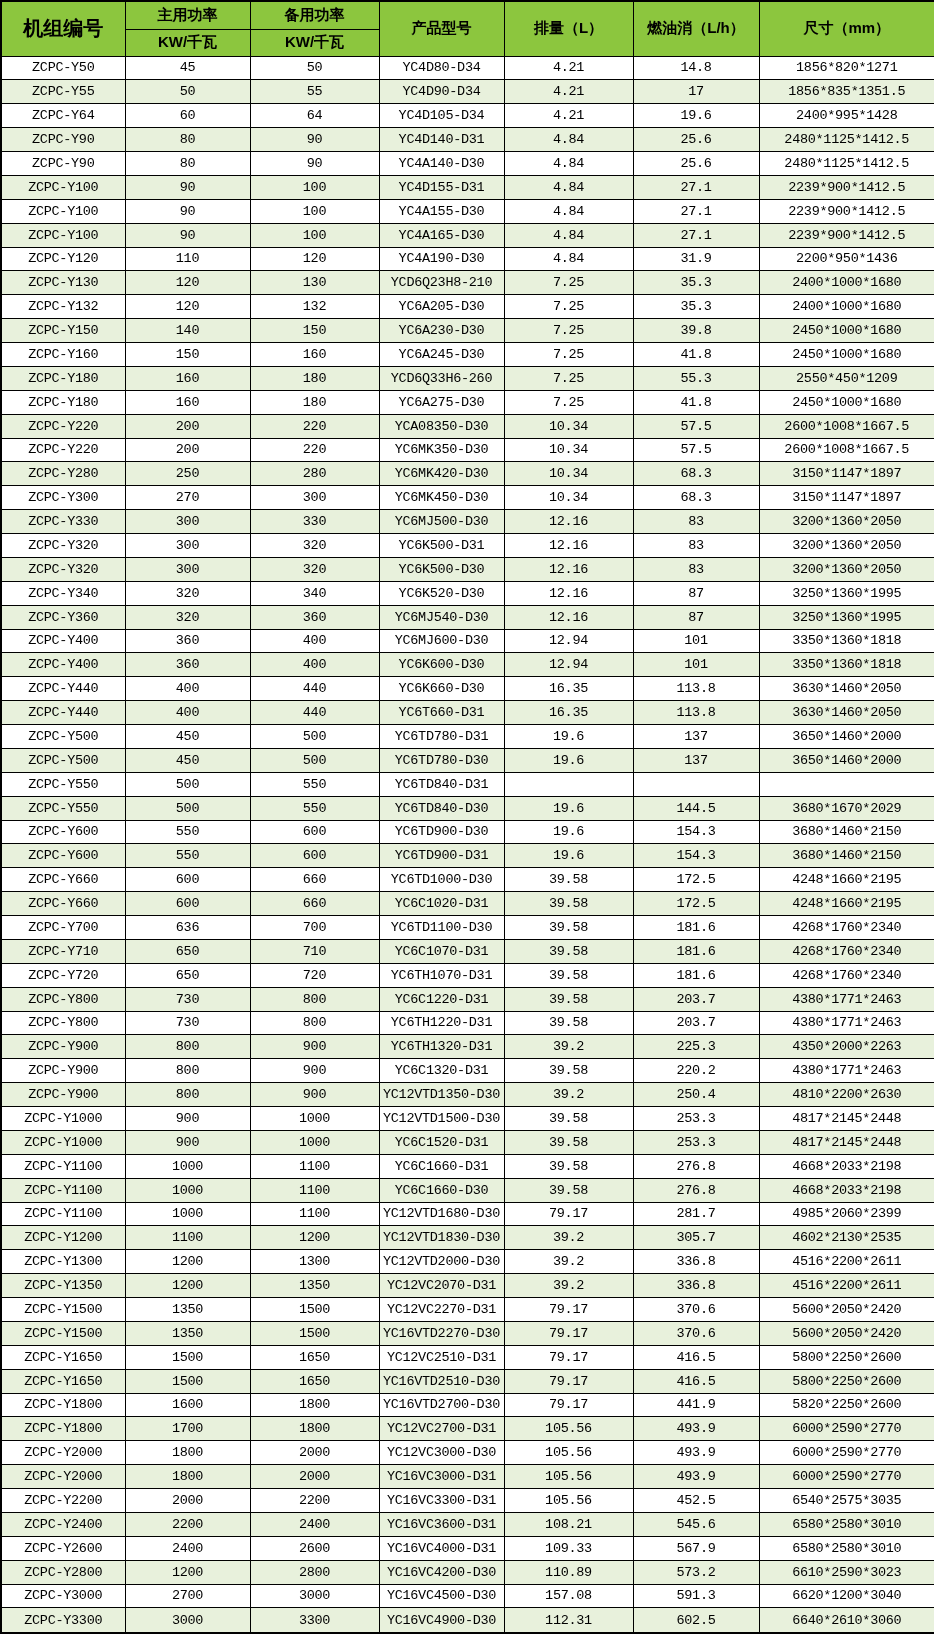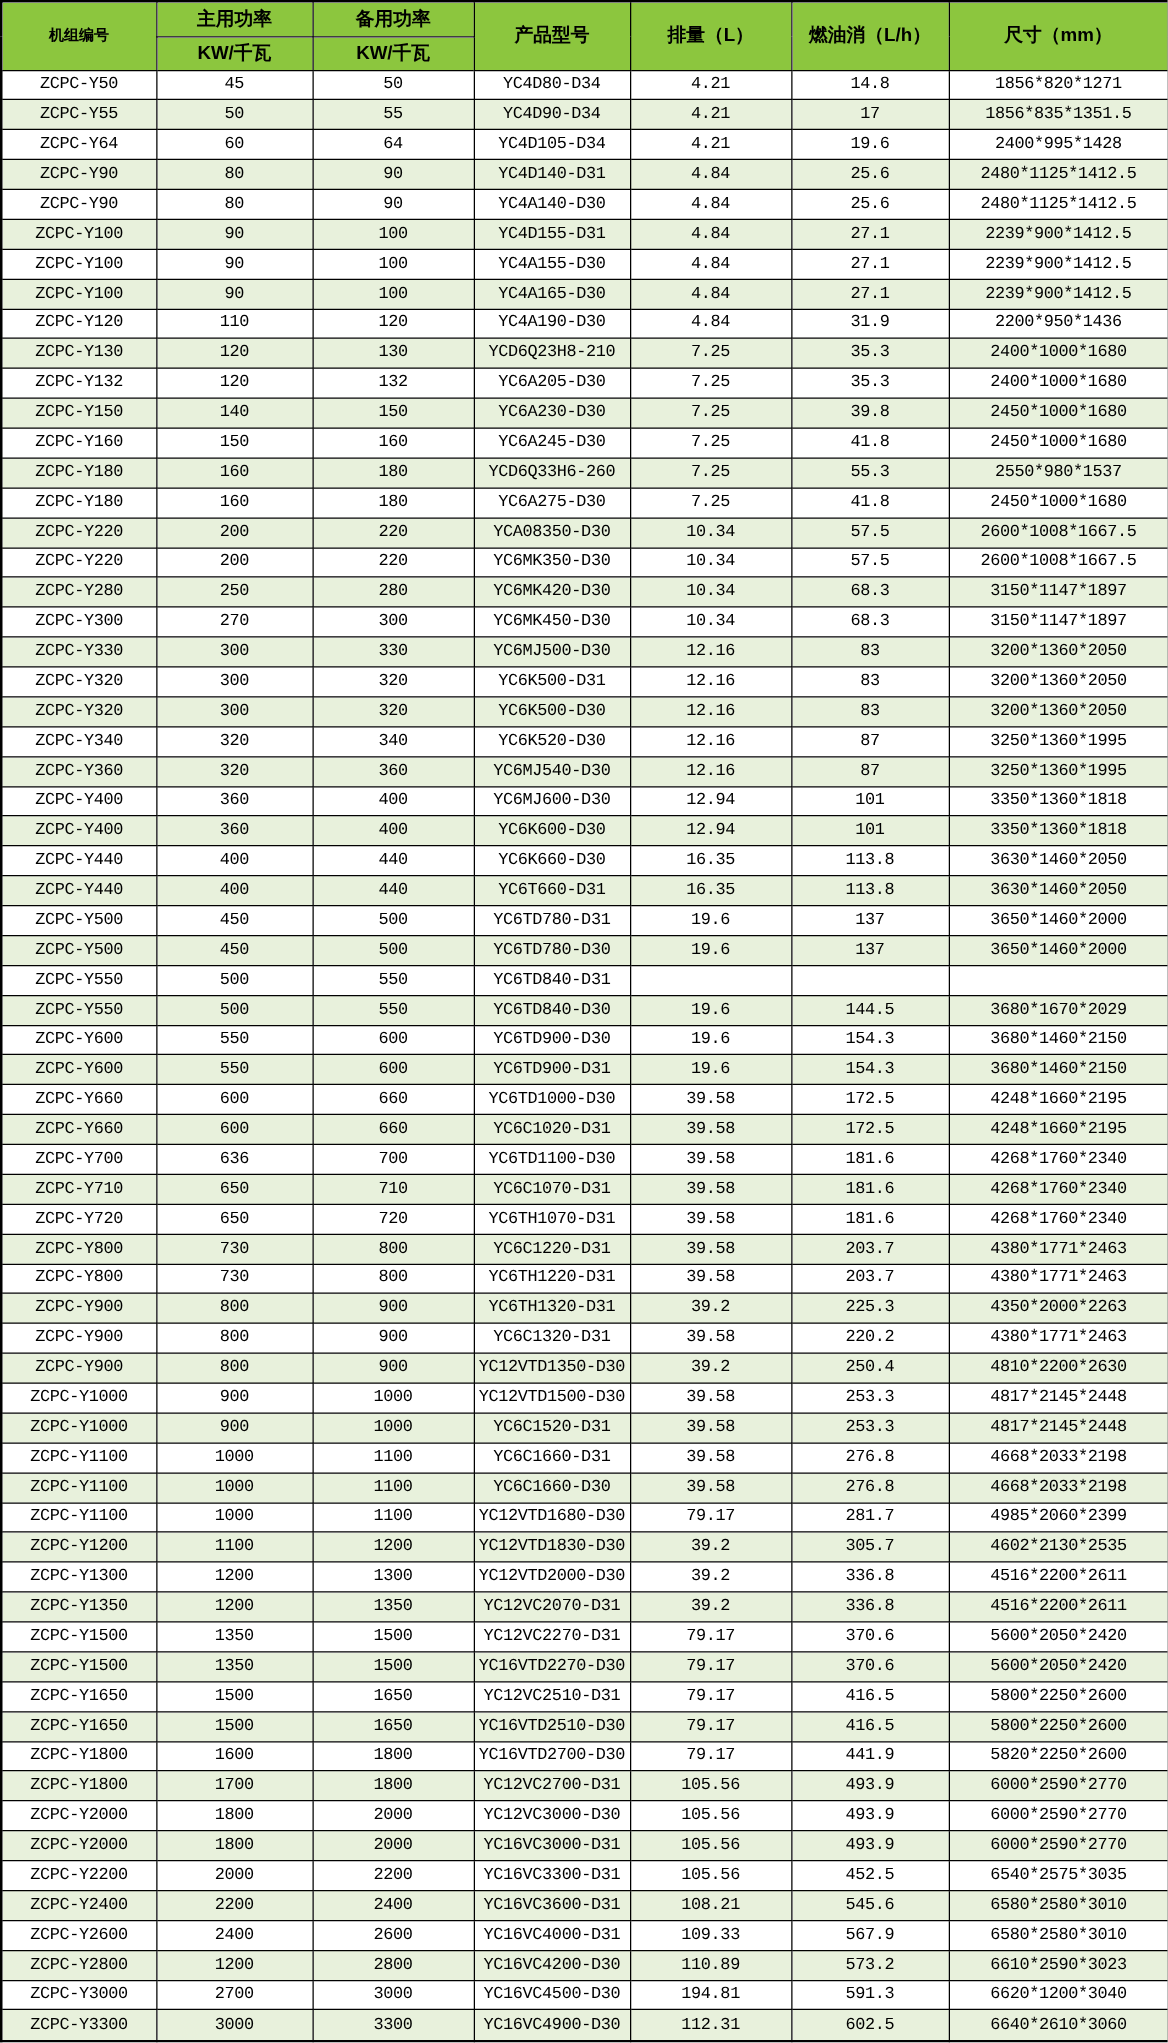--- a/index.html
+++ b/index.html
@@ -29,21 +29,21 @@
     white-space: nowrap;
   }
   thead th {
     background: #8cc63e;
     font-family: "Liberation Sans", sans-serif;
     font-weight: bold;
     font-size: 15px;
   }
   thead tr.hdr-top { height: 28px; }
   thead tr.hdr-sub { height: 27px; }
-  thead th.big { font-size: 12px; }
+  thead th.big { font-size: 20px; }
   tbody td {
     font-family: "Liberation Mono", "DejaVu Sans Mono", monospace;
     font-size: 13.5px;
     letter-spacing: -0.3px;
     background: #ffffff;
   }
   tbody tr:nth-child(even) td {
     background: #e8f1dc;
   }
 </style>
@@ -194,21 +194,21 @@
           <td>41.8</td>
           <td>2450*1000*1680</td>
         </tr>
         <tr>
           <td>ZCPC-Y180</td>
           <td>160</td>
           <td>180</td>
           <td>YCD6Q33H6-260</td>
           <td>7.25</td>
           <td>55.3</td>
-          <td>2550*980*1537</td>
+          <td>2550*450*1209</td>
         </tr>
         <tr>
           <td>ZCPC-Y180</td>
           <td>160</td>
           <td>180</td>
           <td>YC6A275-D30</td>
           <td>7.25</td>
           <td>41.8</td>
           <td>2450*1000*1680</td>
         </tr>
@@ -651,21 +651,21 @@
           <td>YC16VC4200-D30</td>
           <td>110.89</td>
           <td>573.2</td>
           <td>6610*2590*3023</td>
         </tr>
         <tr>
           <td>ZCPC-Y3000</td>
           <td>2700</td>
           <td>3000</td>
           <td>YC16VC4500-D30</td>
-          <td>194.81</td>
+          <td>157.08</td>
           <td>591.3</td>
           <td>6620*1200*3040</td>
         </tr>
         <tr>
           <td>ZCPC-Y3300</td>
           <td>3000</td>
           <td>3300</td>
           <td>YC16VC4900-D30</td>
           <td>112.31</td>
           <td>602.5</td>

